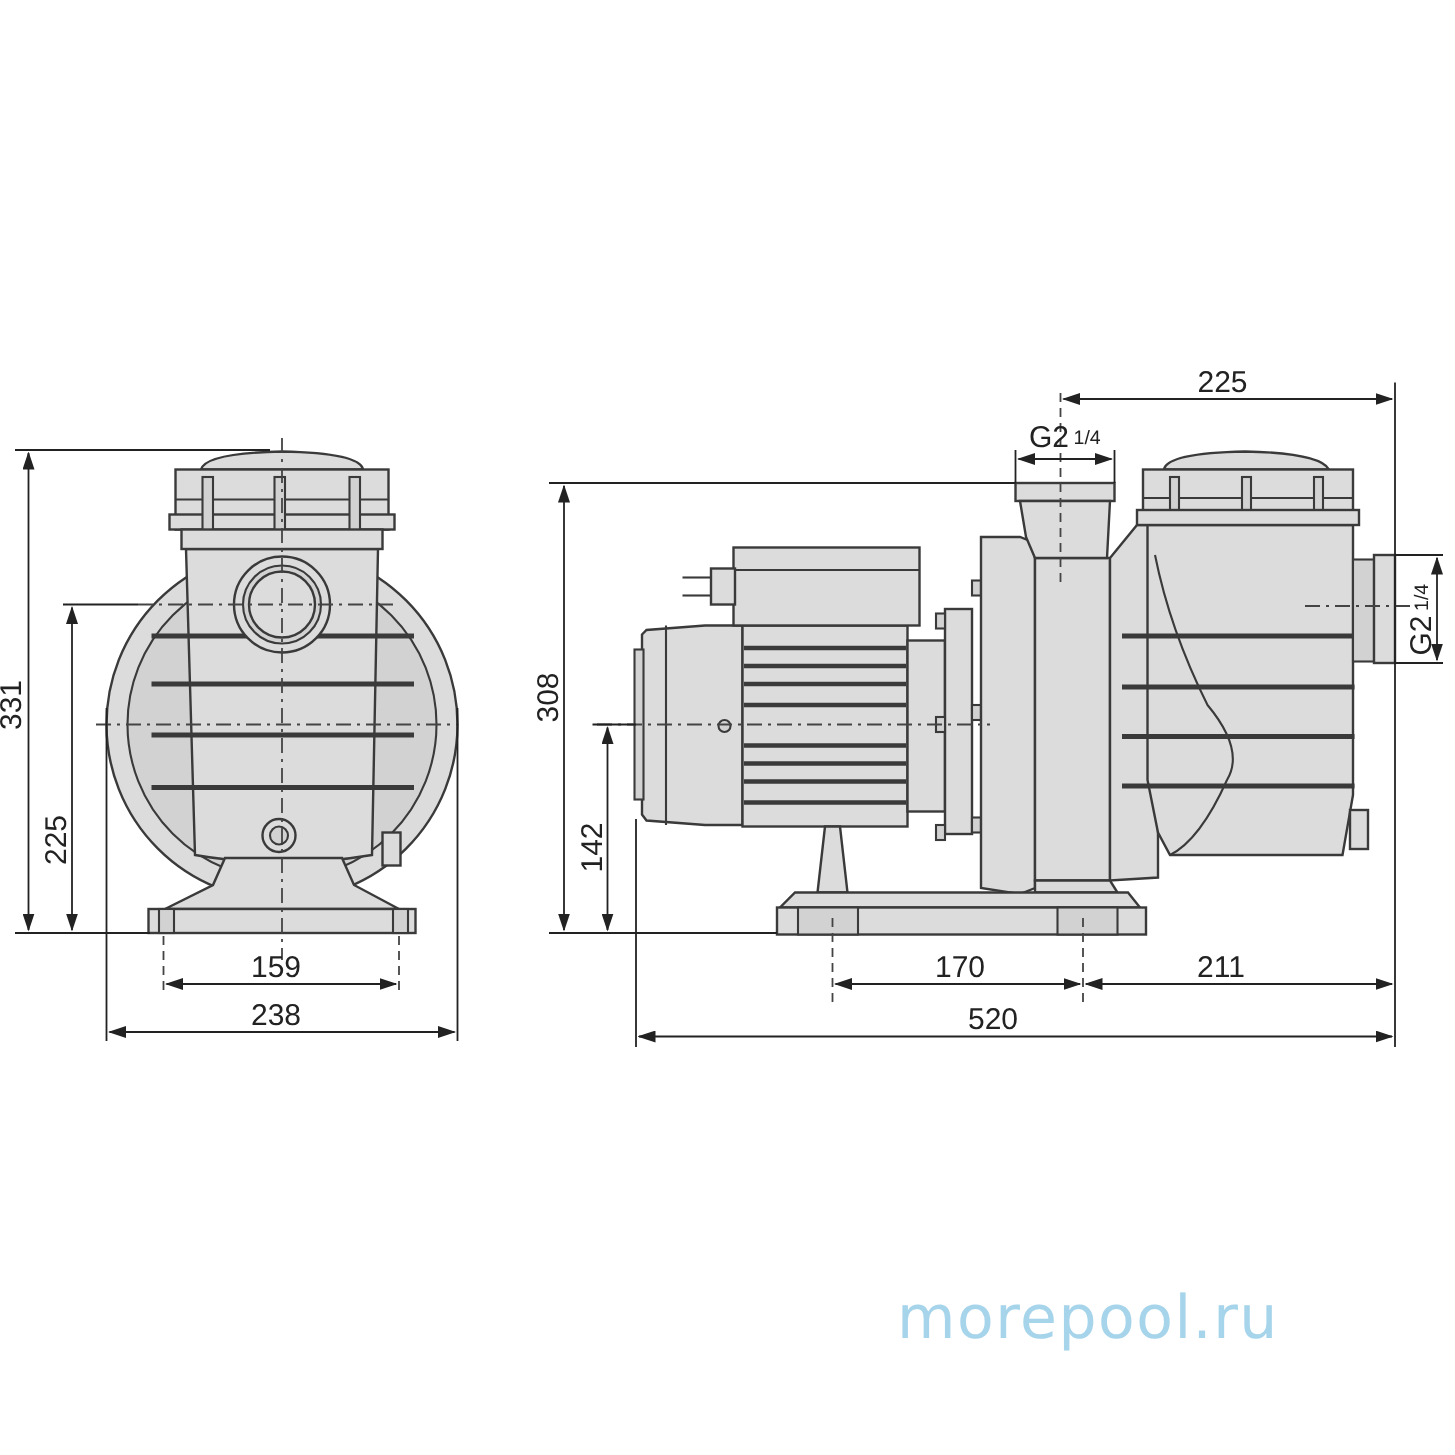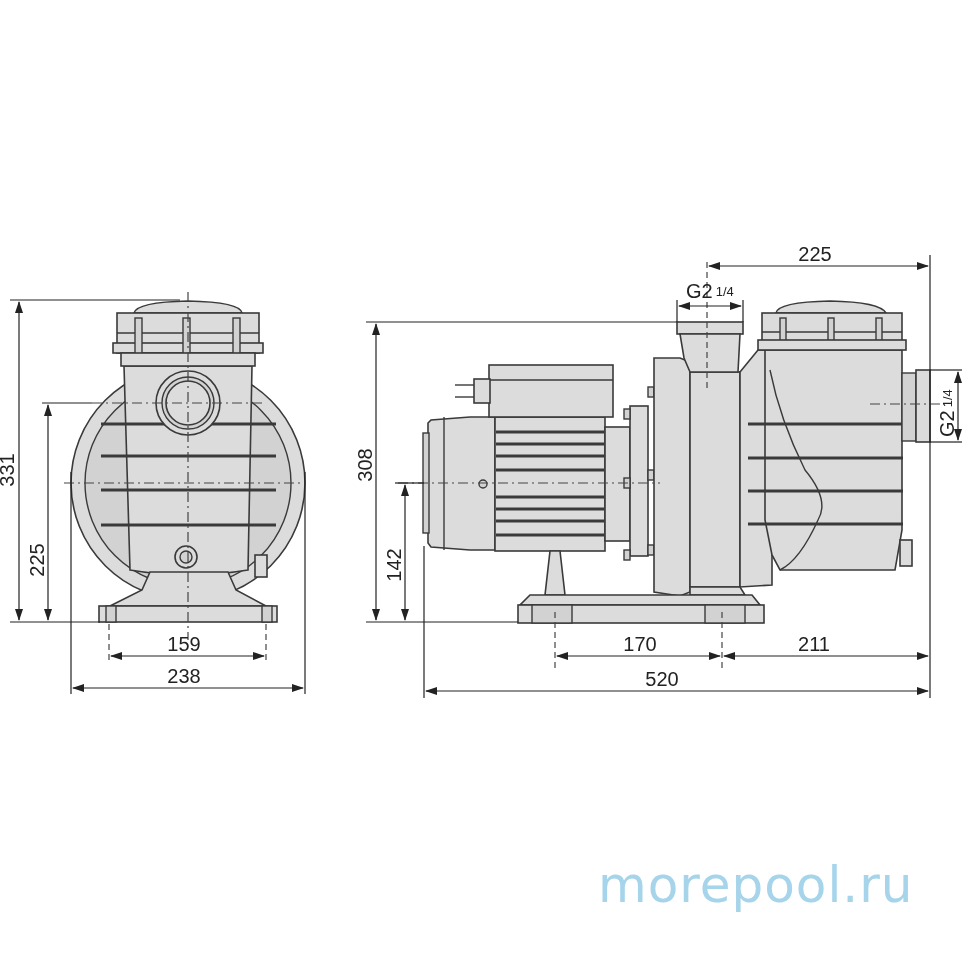--- a/index.html
+++ b/index.html
@@ -9,21 +9,21 @@
   .ln { stroke: #3a3a3a; stroke-width: 1.4; fill: none; }
   .part { stroke: #3a3a3a; stroke-width: 1.6; fill: #dcdcdc; }
   .part2 { stroke: #3a3a3a; stroke-width: 1.4; fill: #d2d2d2; }
   .rib { stroke: #3a3a3a; stroke-width: 3.2; fill: none; }
   .fin { stroke: #3a3a3a; stroke-width: 3; }
   .center { stroke: #444; stroke-width: 1.2; stroke-dasharray: 10 4 2 4; fill: none; }
   .dash { stroke: #444; stroke-width: 1.2; stroke-dasharray: 6 4; fill: none; }
   .dim { stroke: #222; stroke-width: 1.2; fill: none; }
   .dimtxt { font-family: "Liberation Sans", sans-serif; font-size: 20px; fill: #222; }
   .watermark { position: absolute; left: 598px; top: 856px; font-family: "DejaVu Sans", sans-serif;
-               font-size: 50px; color: #a6d4ea; letter-spacing: 1px; }
+               font-size: 40px; color: #a6d4ea; letter-spacing: 1px; }
 </style>
 </head>
 <body>
 
 <svg id="drawing" width="970" height="970" viewBox="0 0 970 970" xmlns="http://www.w3.org/2000/svg">
   <defs>
     <marker id="arr" viewBox="0 0 12 8" refX="11" refY="4" markerWidth="12" markerHeight="8" orient="auto-start-reverse" markerUnits="userSpaceOnUse">
       <path d="M0,0 L12,4 L0,8 z" fill="#222"></path>
     </marker>
   </defs>

